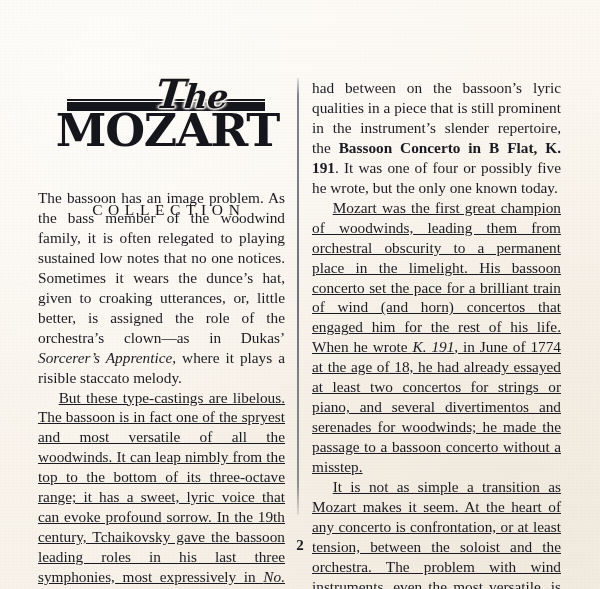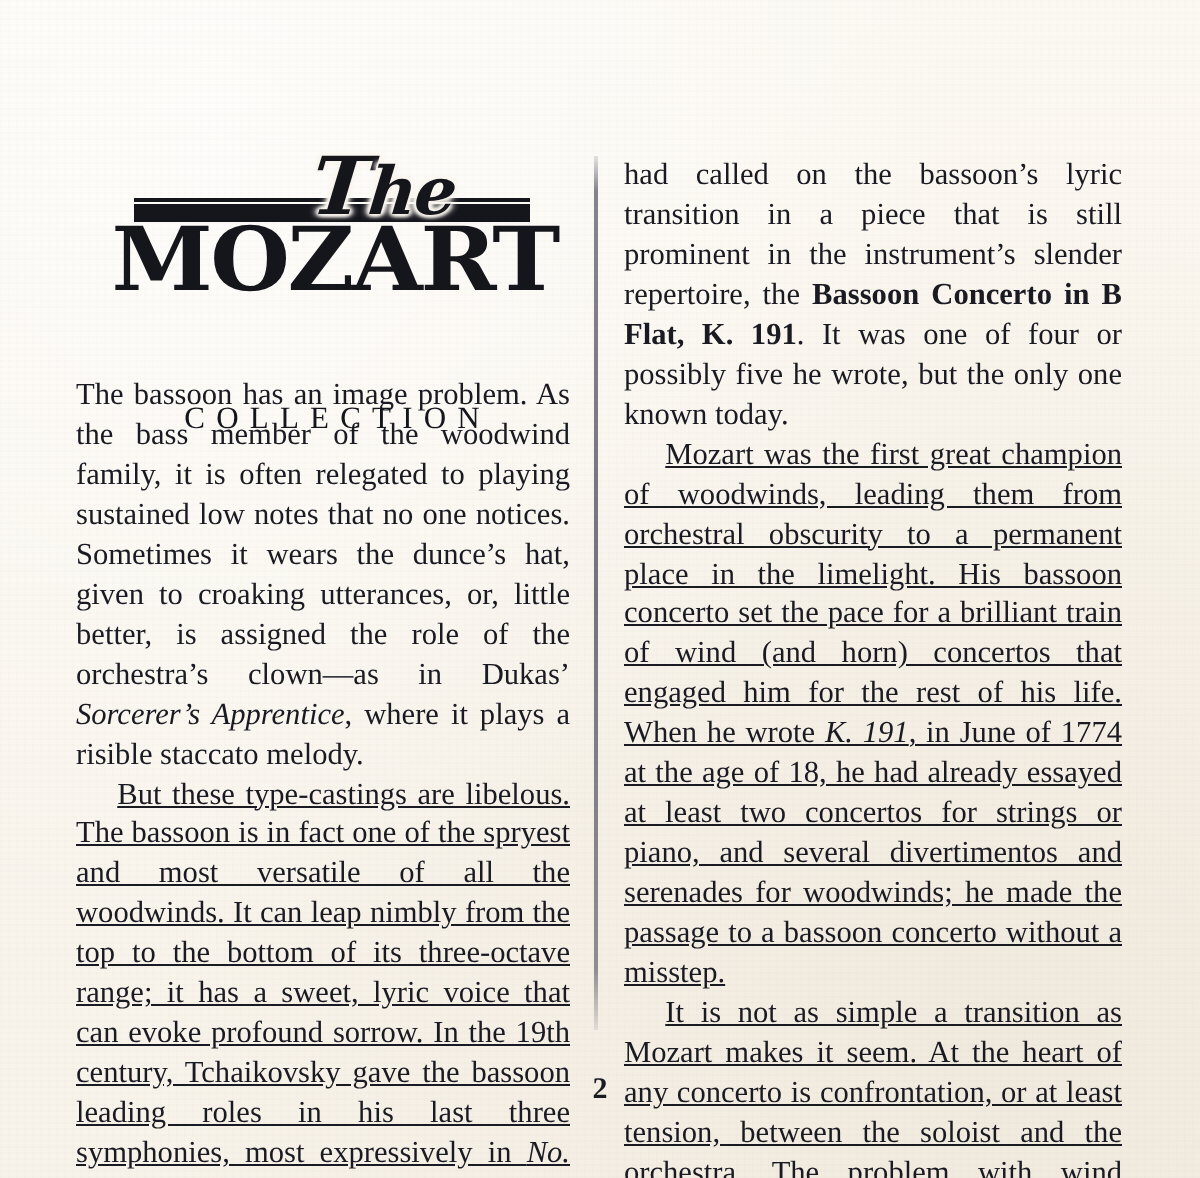--- a/index.html
+++ b/index.html
@@ -186,20 +186,20 @@
   </div>
 
   <div id="column-rule"></div>
 
   <div class="column" id="col-left">
       <p><span>The bassoon has an image problem. As the bass member of the woodwind family, it is often relegated to playing sustained low notes that no one notices. Sometimes it wears the dunce’s hat, given to croaking utterances, or, little better, is assigned the role of the orchestra’s clown—as in Dukas’ </span><em>Sorcerer’s Apprentice</em><span>, where it plays a risible staccato melody.</span></p>
       <p><span>But these type-castings are libelous. The bassoon is in fact one of the spryest and most versatile of all the woodwinds. It can leap nimbly from the top to the bottom of its three-octave range; it has a sweet, lyric voice that can evoke profound sorrow. In the 19th century, Tchaikovsky gave the bassoon leading roles in his last three symphonies, most expressively in </span><em>No. 6</em><span>, the </span><em>Pathétique</em><span>.</span></p>
     </div>
 
   <div class="column" id="col-right">
-      <p><span>had called on the bassoon’s lyric transition in a piece that is still prominent in the instrument’s slender repertoire, the </span><strong>Bassoon Concerto in B Flat, K. 191</strong><span>. It was one of four or possibly five he wrote, but the only one known today.</span></p>
+      <p><span>had between on the bassoon’s lyric qualities in a piece that is still prominent in the instrument’s slender repertoire, the </span><strong>Bassoon Concerto in B Flat, K. 191</strong><span>. It was one of four or possibly five he wrote, but the only one known today.</span></p>
       <p><span>Mozart was the first great champion of woodwinds, leading them from orchestral obscurity to a permanent place in the limelight. His bassoon concerto set the pace for a brilliant train of wind (and horn) concertos that engaged him for the rest of his life. When he wrote </span><em>K. 191</em><span>, in June of 1774 at the age of 18, he had already essayed at least two concertos for strings or piano, and several divertimentos and serenades for woodwinds; he made the passage to a bassoon concerto without a misstep.</span></p>
       <p><span>It is not as simple a transition as Mozart makes it seem. At the heart of any concerto is confrontation, or at least tension, between the soloist and the orchestra. The problem with wind instruments, even the most versatile, is their limited power and specific tonal quality. Against the spacious dynamic and textural expression of the piano or</span></p>
     </div>
 
   <div id="folio">2</div>
 
 </div>
 
 </body></html>

